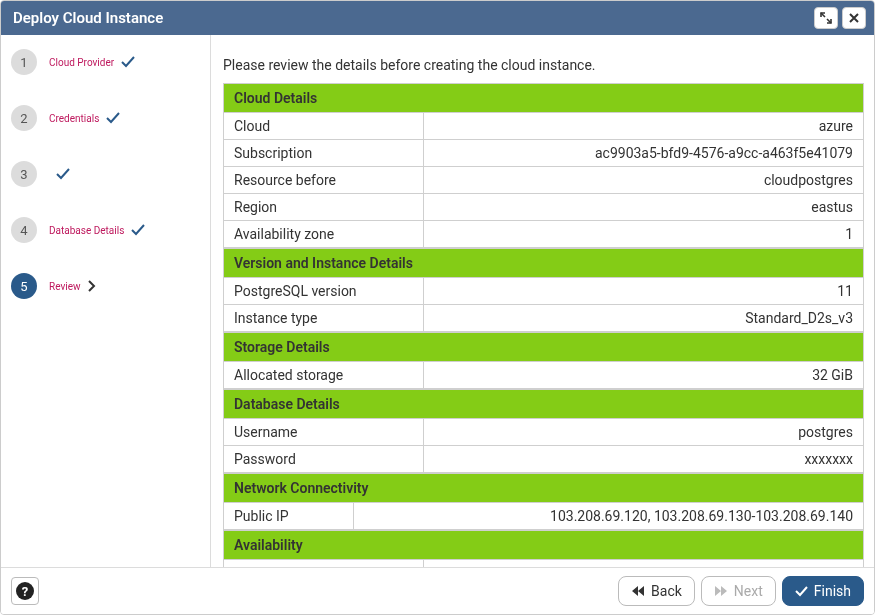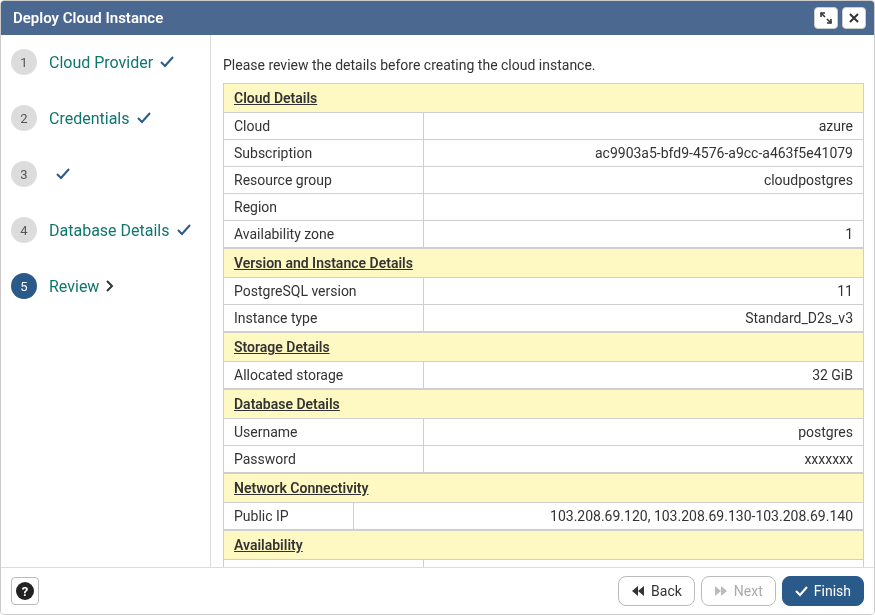--- a/index.html
+++ b/index.html
@@ -75,22 +75,22 @@
       justify-content: center;
       font-size: 13px;
       margin-right: 12px;
       flex-shrink: 0;
     }
     .step.active .step-num {
       background: #2a5a8a;
       color: #fff;
     }
     .step-label {
-      color: #0f766e;
-      font-size: 16px;
+      color: #be185d;
+      font-size: 10px;
     }
     .step-check {
       margin-left: 6px;
       color: #2a5a8a;
     }
     .step-chevron {
       margin-left: 6px;
       color: #333;
       font-weight: bold;
     }
@@ -109,22 +109,21 @@
       border-top: none;
       width: 100%;
     }
     .section-table:first-of-type {
       border-top: 1px solid #cfcfcf;
     }
     .section-header {
       font-weight: 600;
       padding: 6px 10px;
       border-top: 1px solid #cfcfcf;
-      background: #fef9c3;
-      text-decoration: underline;
+      background: #84cc16;
     }
     .section-table:first-of-type .section-header {
       border-top: none;
     }
     .row {
       display: flex;
       border-top: 1px solid #cfcfcf;
     }
     .cell-label {
       width: 200px;
@@ -271,25 +270,26 @@
         <div class="section-header">Cloud Details</div>
         <div class="row">
           <div class="cell-label">Cloud</div>
           <div class="cell-value">azure</div>
         </div>
         <div class="row">
           <div class="cell-label">Subscription</div>
           <div class="cell-value">ac9903a5-bfd9-4576-a9cc-a463f5e41079</div>
         </div>
         <div class="row">
-          <div class="cell-label">Resource group</div>
+          <div class="cell-label">Resource before</div>
           <div class="cell-value">cloudpostgres</div>
         </div>
         <div class="row">
           <div class="cell-label">Region</div>
+          <div class="cell-value">eastus</div>
         </div>
         <div class="row">
           <div class="cell-label">Availability zone</div>
           <div class="cell-value">1</div>
         </div>
       </div>
 
       <div class="section-table">
         <div class="section-header">Version and Instance Details</div>
         <div class="row">

